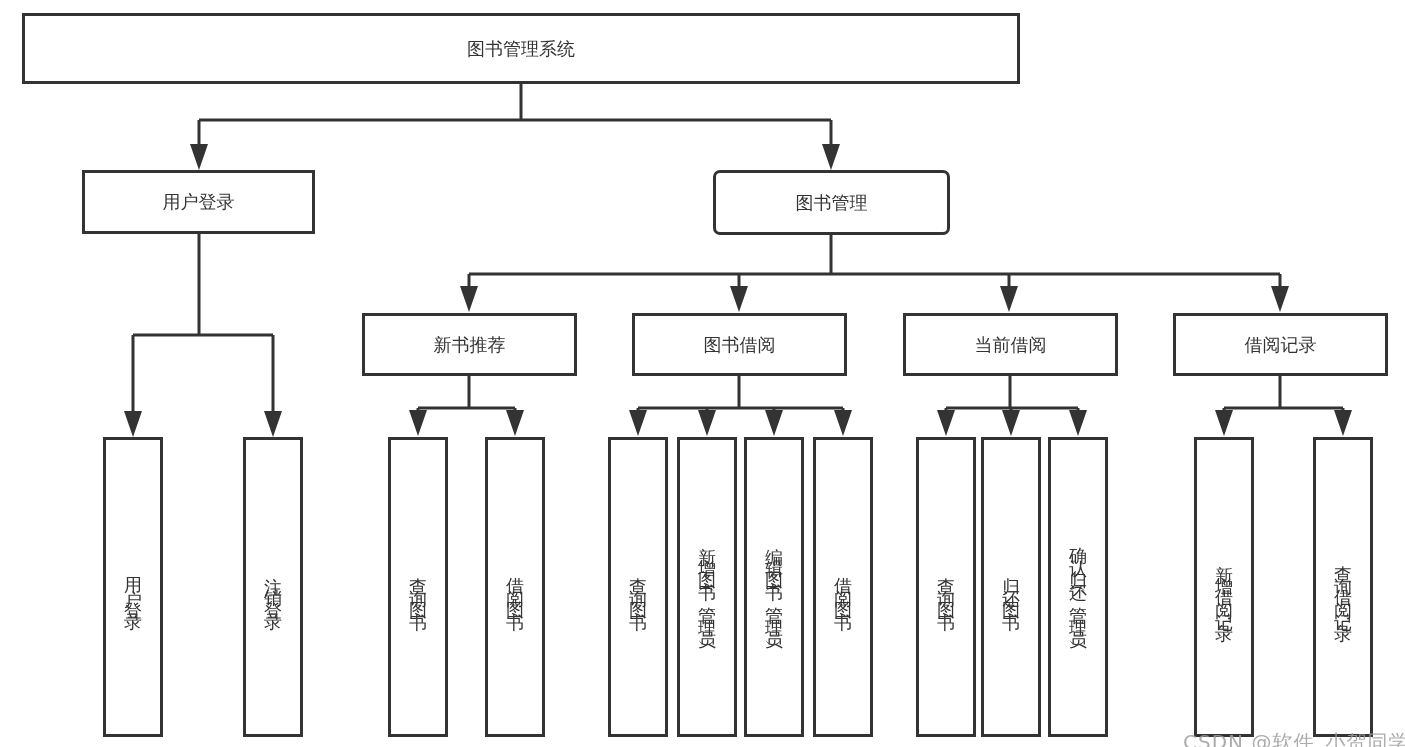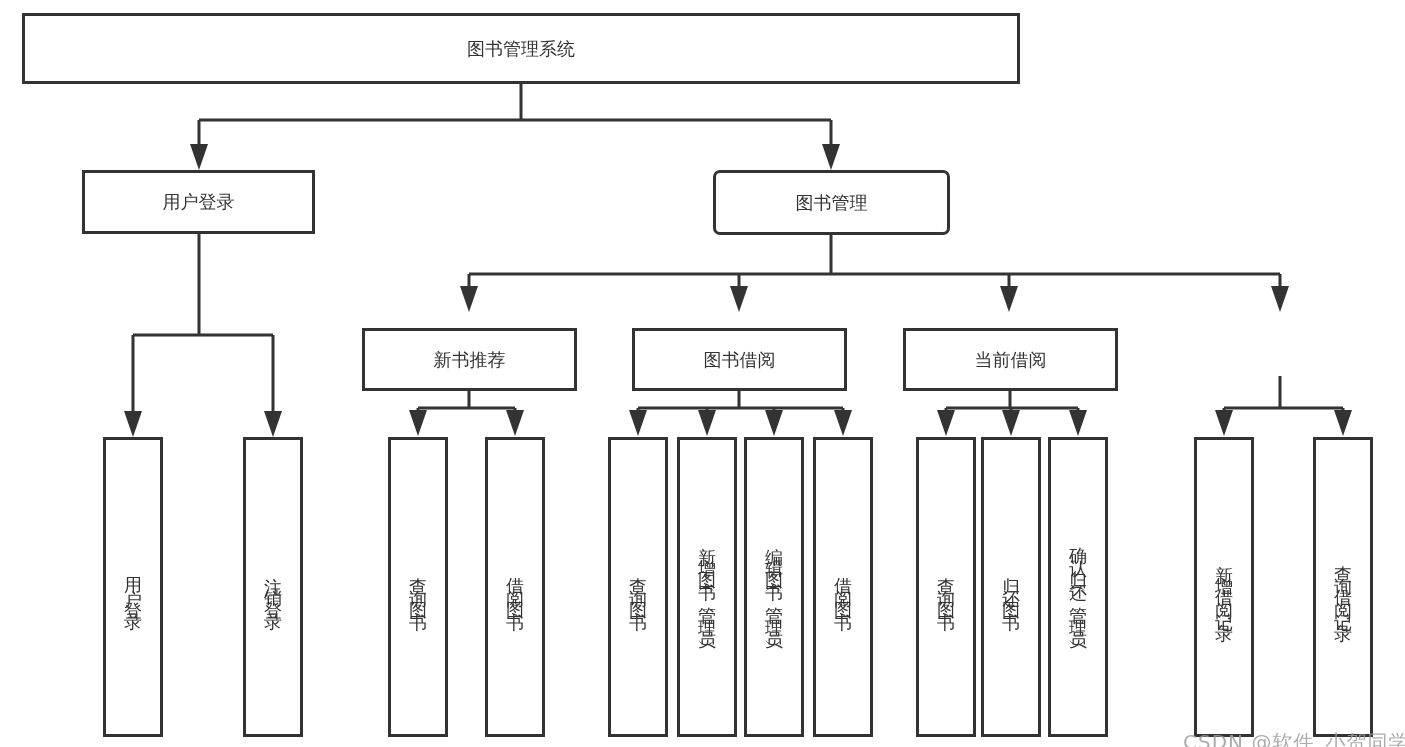--- a/index.html
+++ b/index.html
@@ -32,21 +32,21 @@
     line-height: 1;
     text-align: center;
     white-space: nowrap;
   }
   
   .n-root   { left: 22px;  top: 13px;  width: 998px; height: 71px; }
   
   .n-l2a    { left: 82px;  top: 170px; width: 233px; height: 64px; }
   .n-l2b    { left: 713px; top: 170px; width: 237px; height: 65px; border-radius: 7px; }
   
-  .n-l3     { top: 313px; width: 215px; height: 63px; margin-top: 15px; }
+  .n-l3     { top: 313px; width: 215px; height: 63px; }
   .n-l3a    { left: 362px; }
   .n-l3b    { left: 632px; }
   .n-l3c    { left: 903px; }
   .n-l3d    { left: 1173px; }
   
   .leaf {
     top: 437px;
     width: 60px;
     height: 300px;
     writing-mode: vertical-rl;
@@ -126,20 +126,21 @@
   </svg>
 
   <div class="box n-root">图书管理系统</div>
 
   <div class="box n-l2a">用户登录</div>
   <div class="box n-l2b">图书管理</div>
 
   <div class="box n-l3 n-l3a">新书推荐</div>
   <div class="box n-l3 n-l3b">图书借阅</div>
   <div class="box n-l3 n-l3c">当前借阅</div>
+  <div class="box n-l3 n-l3d">借阅记录</div>
 
   <div class="box leaf lf0">用户登录</div>
   <div class="box leaf lf1">注销登录</div>
   <div class="box leaf lf2">查询图书</div>
   <div class="box leaf lf3">借阅图书</div>
   <div class="box leaf lf4">查询图书</div>
   <div class="box leaf lf5">新增图书（管理员）</div>
   <div class="box leaf lf6">编辑图书（管理员）</div>
   <div class="box leaf lf7">借阅图书</div>
   <div class="box leaf lf8">查询图书</div>

